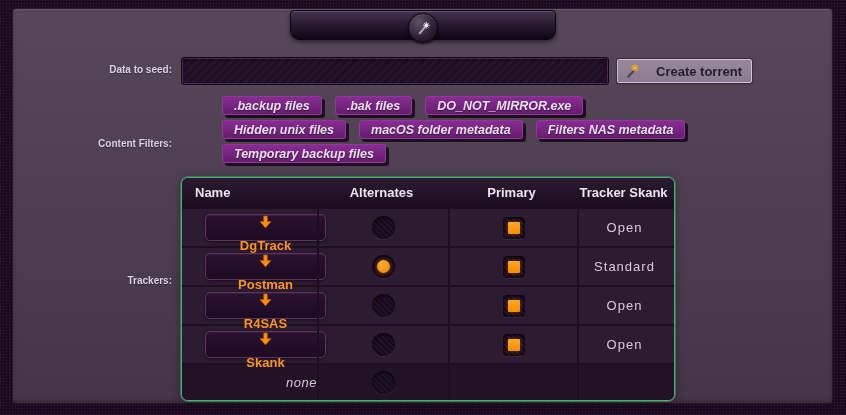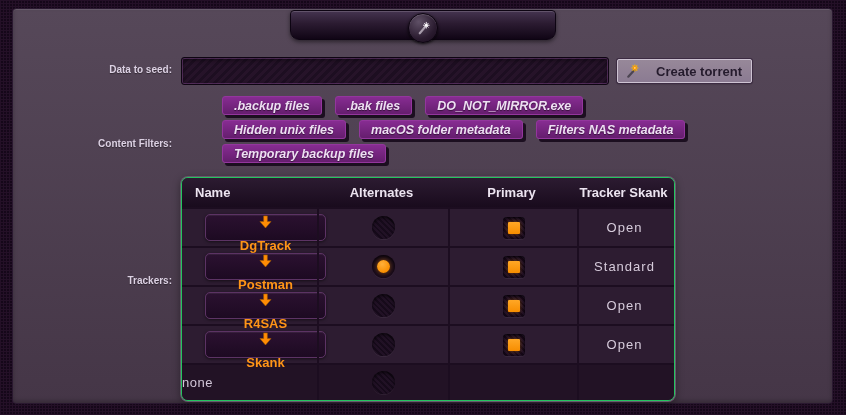--- a/index.html
+++ b/index.html
@@ -94,21 +94,21 @@
   .c-type{width:93px;border-left:2px solid #1c0d20;justify-content:center;}
   .name-btn{
     margin-left:23px;height:27px;display:inline-flex;align-items:center;gap:9px;
     padding:0 12px;min-width:121px;box-sizing:border-box;
     background:linear-gradient(#2b1130,#1d0a22);
     border:1px solid #5c3364;border-radius:5px;
     box-shadow:0 1px 3px rgba(0,0,0,.55), inset 0 1px 0 rgba(255,255,255,.06);
     font-family:"Liberation Sans",sans-serif;
     font-size:13px;font-weight:bold;color:#ff9517;cursor:pointer;flex-direction:column;
   }
-  .none-label{display:none;width:100%;text-align:left;font-size:13px;color:#d2c6d8;letter-spacing:.5px;}
+  .none-label{display:none;width:100%;text-align:right;font-size:13px;font-style:italic;color:#d2c6d8;letter-spacing:.5px;}
   .none-row .none-label{display:block;}
   .radio{
     width:23px;height:23px;border-radius:50%;position:relative;cursor:pointer;
     background:repeating-linear-gradient(45deg,#211125 0 2px,#160a1a 2px 4px);
     box-shadow:inset 0 2px 3px rgba(0,0,0,.6),0 1px 0 rgba(255,255,255,.05);
   }
   .radio.on{background:#170a1b;}
   .radio.on::after{
     content:"";position:absolute;inset:5px;border-radius:50%;
     background:radial-gradient(circle at 40% 32%,#ffb03a,#f98e00 70%);

